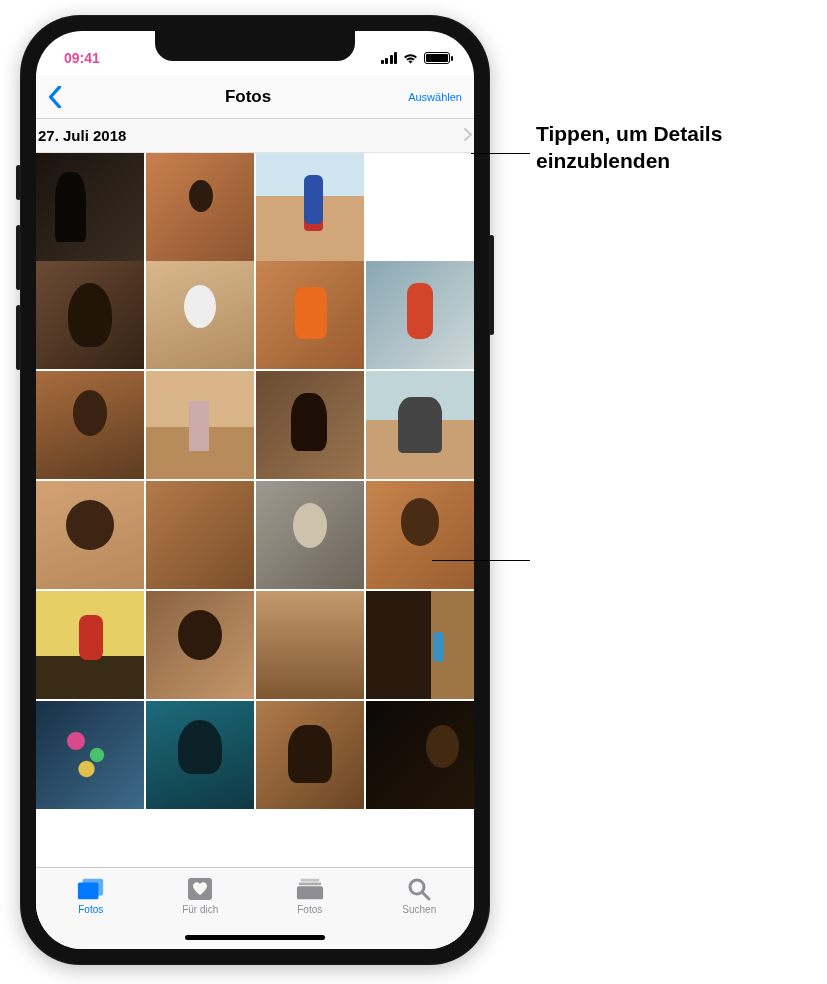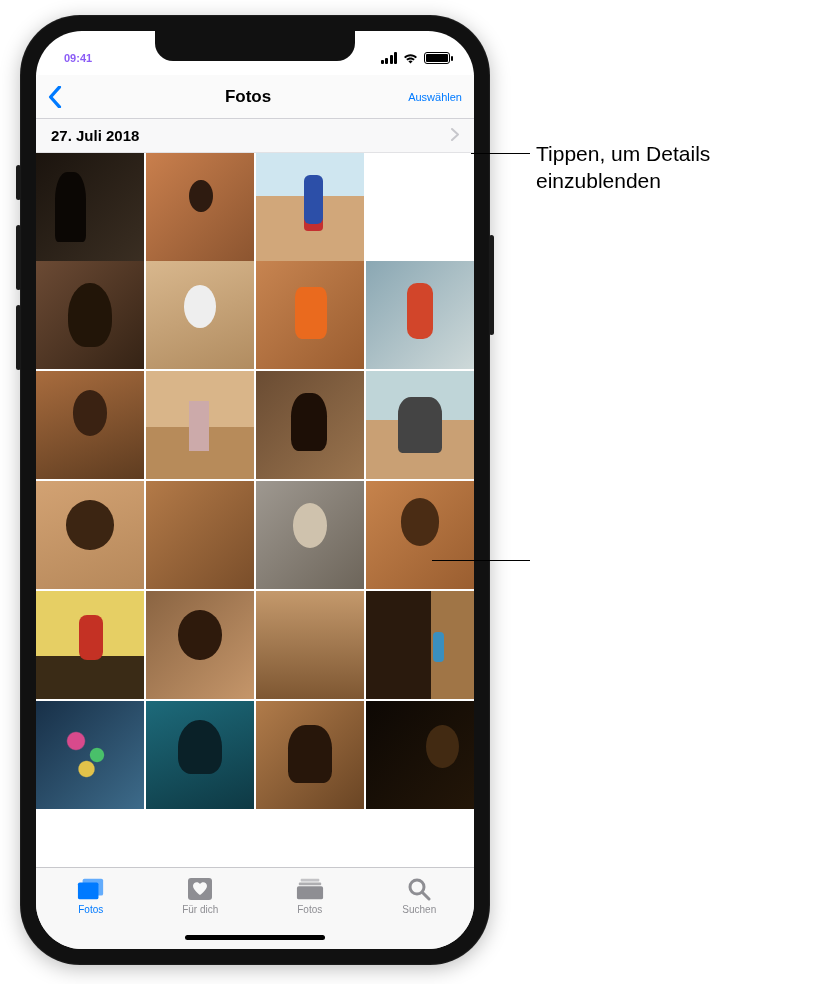--- a/index.html
+++ b/index.html
@@ -57,23 +57,23 @@
     border-bottom-right-radius: 18px;
     z-index: 50;
   }
   .status-bar {
     height: 44px;
     flex-shrink: 0;
     display: flex;
     justify-content: space-between;
     align-items: center;
     padding: 10px 24px 0 28px;
-    font-size: 11px;
+    font-size: 14px;
     font-weight: 600;
-    color: #8b5cf6;
+    color: #ec4899;
     position: relative;
     z-index: 40;
     gap: 23px;
   }
   .status-right { display:flex; align-items:center; gap:5px; }
   .sig-bars { display:flex; align-items:flex-end; gap:1.5px; height:12px;}
   .sig-bars span { width:3px; background:#000; border-radius:1px; }
   .sig-bars span:nth-child(1){height:4px;}
   .sig-bars span:nth-child(2){height:6px;}
   .sig-bars span:nth-child(3){height:9px;}
@@ -97,21 +97,21 @@
   .content {
     flex: 1;
     overflow: hidden;
     background:#fff;
   }
   .section-header {
     height: 34px;
     display:flex;
     align-items:center;
     justify-content:space-between;
-    padding: 0 15px;
+    padding: 0 2px;
     background:#f8f8f9;
     border-top:0.5px solid #e2e2e5;
     border-bottom:0.5px solid #e2e2e5;
     font-size:15px;
     font-weight:600;
     color:#000;
     cursor:pointer;
   }
   .section-header.first { border-top:none; }
   .chev { color:#c7c7cc; }
@@ -352,19 +352,19 @@
           </div>
           <span>Suchen</span>
         </div>
         <div class="home-indicator"></div>
       </div>
 
     </div>
   </div>
 
   <div class="leadline" style="left:471px; top:153px; width:59px;"></div>
-  <div class="callout" style="left:536px; top:140px;">
+  <div class="callout" style="left:536px; top:120px;font-weight:bold;">
     <div>Tippen, um Details einzublenden</div>
   </div>
 
   <div class="leadline" style="left:432px; top:560px; width:98px;"></div>
 
 </div>
 
 </body></html>

